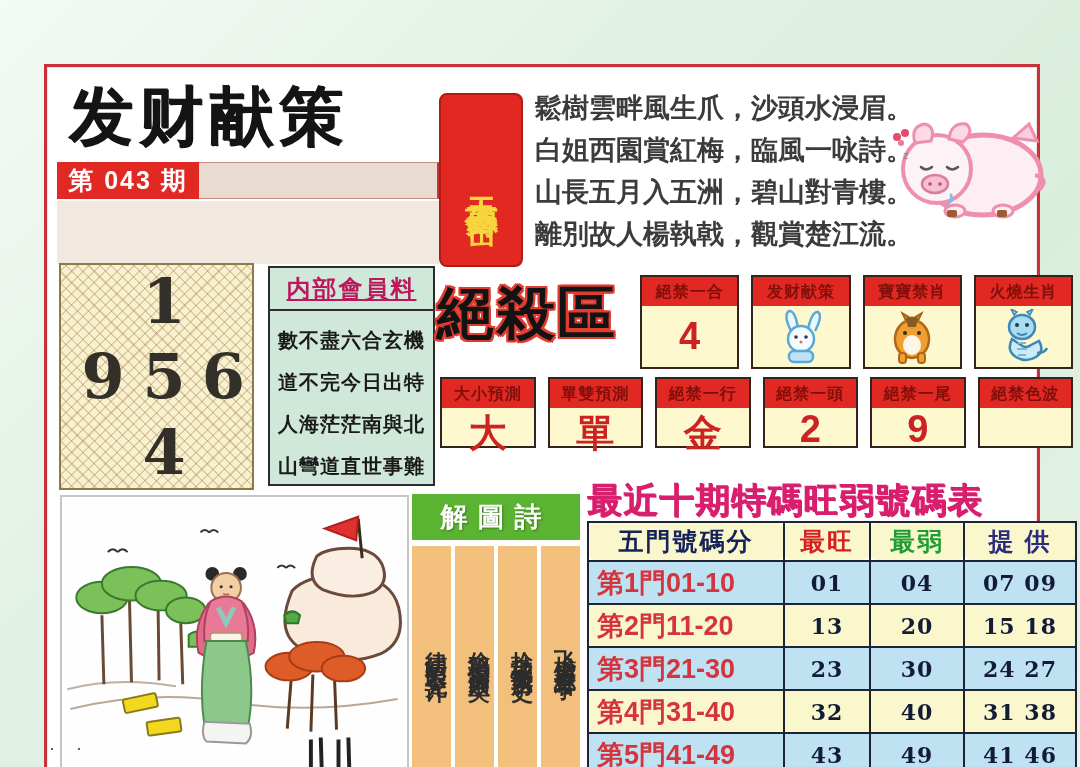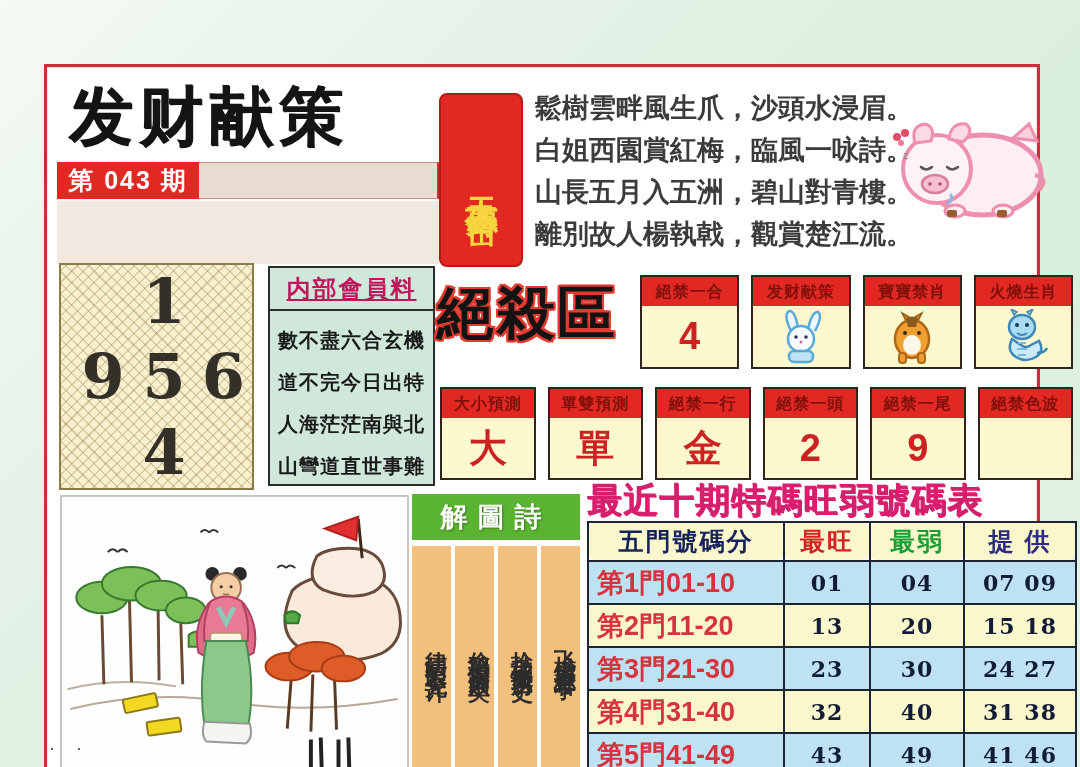--- a/index.html
+++ b/index.html
@@ -85,21 +85,21 @@
   
   .kill-title {
     position:absolute; left:390px; top:196px; width:205px; height:100px;
     font-size:58px; font-weight:900; color:#131313; letter-spacing:2px;
     font-family:"DejaVu Serif", serif; line-height:100px; white-space:nowrap;
     text-shadow:2px 0 0 #e23c30,-2px 0 0 #e23c30,0 2px 0 #e23c30,0 -2px 0 #e23c30,
                 2px 2px 0 #e23c30,-2px -2px 0 #e23c30,2px -2px 0 #e23c30,-2px 2px 0 #e23c30;
   }
   .cells { position:absolute; display:flex; gap:12px; }
   .cells-row1 { left:593px; top:208px; width:433px; height:94px; }
-  .cells-row2 { left:393px; top:320px; width:633px; height:93px; }
+  .cells-row2 { left:393px; top:310px; width:633px; height:71px; }
   .cell { flex:1; border:2px solid #33251d; background:#fdf8cd; display:flex; flex-direction:column; }
   .cell-h {
     background:#e22822; color:#7d100a; font-weight:900; font-size:16px;
     height:29px; line-height:29px; text-align:center; letter-spacing:1px; white-space:nowrap;
   }
   .cell-v {
     flex:1; display:flex; align-items:center; justify-content:center;
     color:#cc2222; font-weight:900; font-size:38px; font-family:"Liberation Sans", sans-serif;
   }
   .cell-v.small { font-size:27px; letter-spacing:1px; }

